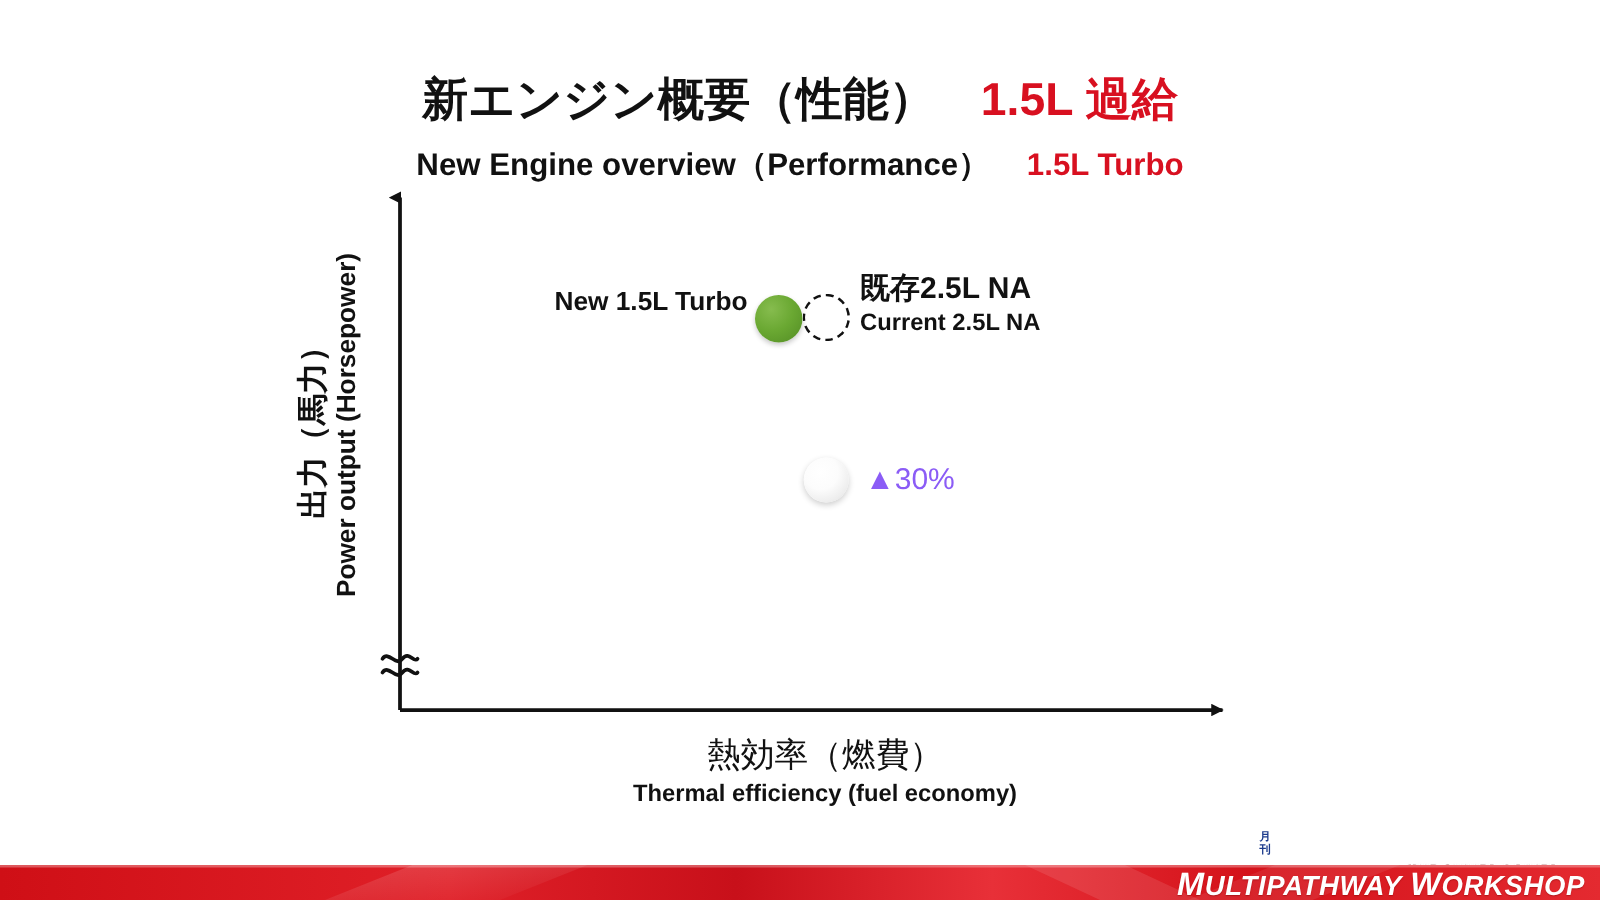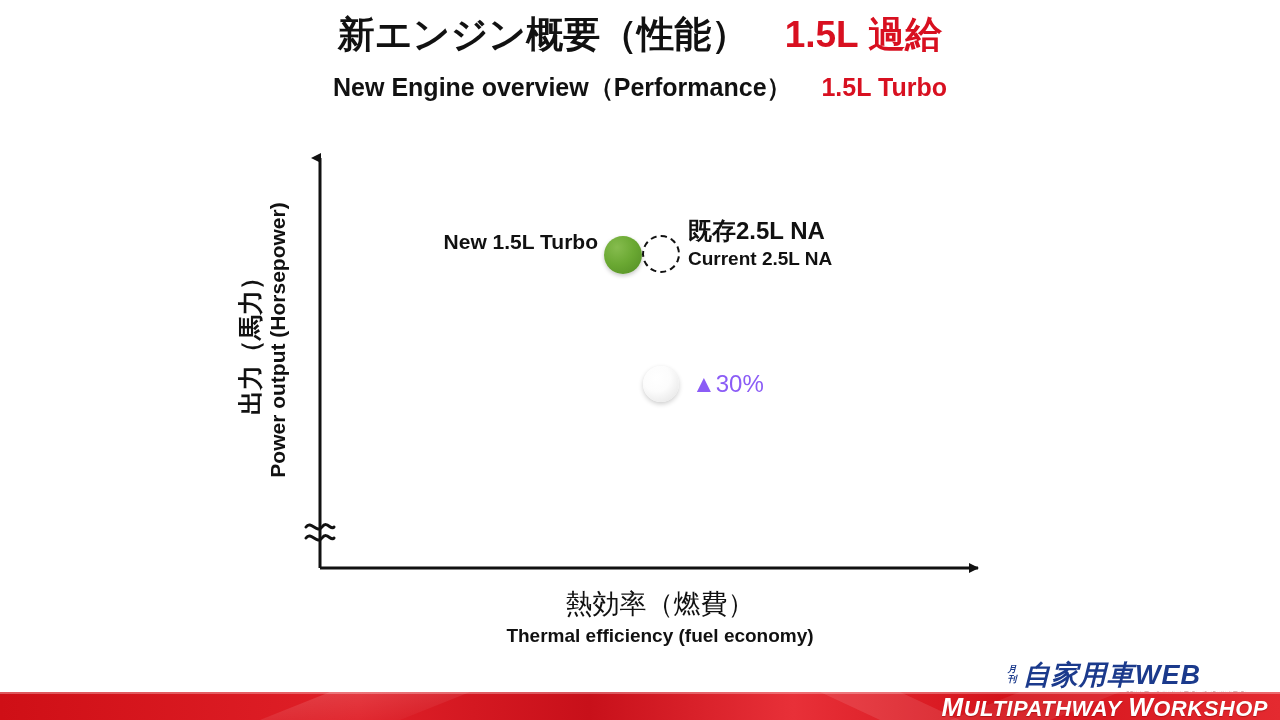--- a/index.html
+++ b/index.html
@@ -23,20 +23,21 @@
     left: 0;
     width: 1280px;
     text-align: center;
   }
   #title-main {
     font-size: 37px;
     font-weight: bold;
     letter-spacing: 0px;
     line-height: 46px;
     white-space: nowrap;
+    margin-top: 45px;
   }
   #title-sub {
     font-size: 25px;
     font-weight: bold;
     line-height: 34px;
     margin-top: 12px;
     white-space: nowrap;
   }
   .t-black { color: #111111; }
   .t-red   { color: #d81020; }
@@ -221,21 +222,20 @@
     top: 660px;
     width: 270px;
     height: 42px;
   }
   #logo-kangkan {
     position: absolute;
     left: 0px;
     top: 4px;
     font-size: 9px;
     font-weight: bold;
-    font-style: italic;
     line-height: 10px;
     color: #1b3a8c;
     text-align: center;
     width: 16px;
   }
   #logo-jikayousha {
     position: absolute;
     left: 19px;
     top: 0px;
     font-size: 27px;
@@ -328,21 +328,20 @@
   <div id="label-current-na">
     <div id="label-current-na-jp">既存2.5L NA</div>
     <div id="label-current-na-en">Current 2.5L NA</div>
   </div>
 
   <div id="label-gain">▲30%</div>
 </div>
 
 <div id="publisher-logo">
   <div id="logo-kangkan">月刊</div>
-  <div id="logo-jikayousha">自家用車WEB</div>
   <div id="logo-underline"></div>
   <div id="logo-owner-driver">THE OWNER DRIVER</div>
 </div>
 
 <div id="bottom-banner">
   <svg id="banner-bg" width="1280" height="28">
     <defs>
       <linearGradient id="bgrad" x1="0" y1="0" x2="1" y2="0">
         <stop offset="0%" stop-color="#cf0f16"></stop>
         <stop offset="28%" stop-color="#e02028"></stop>

